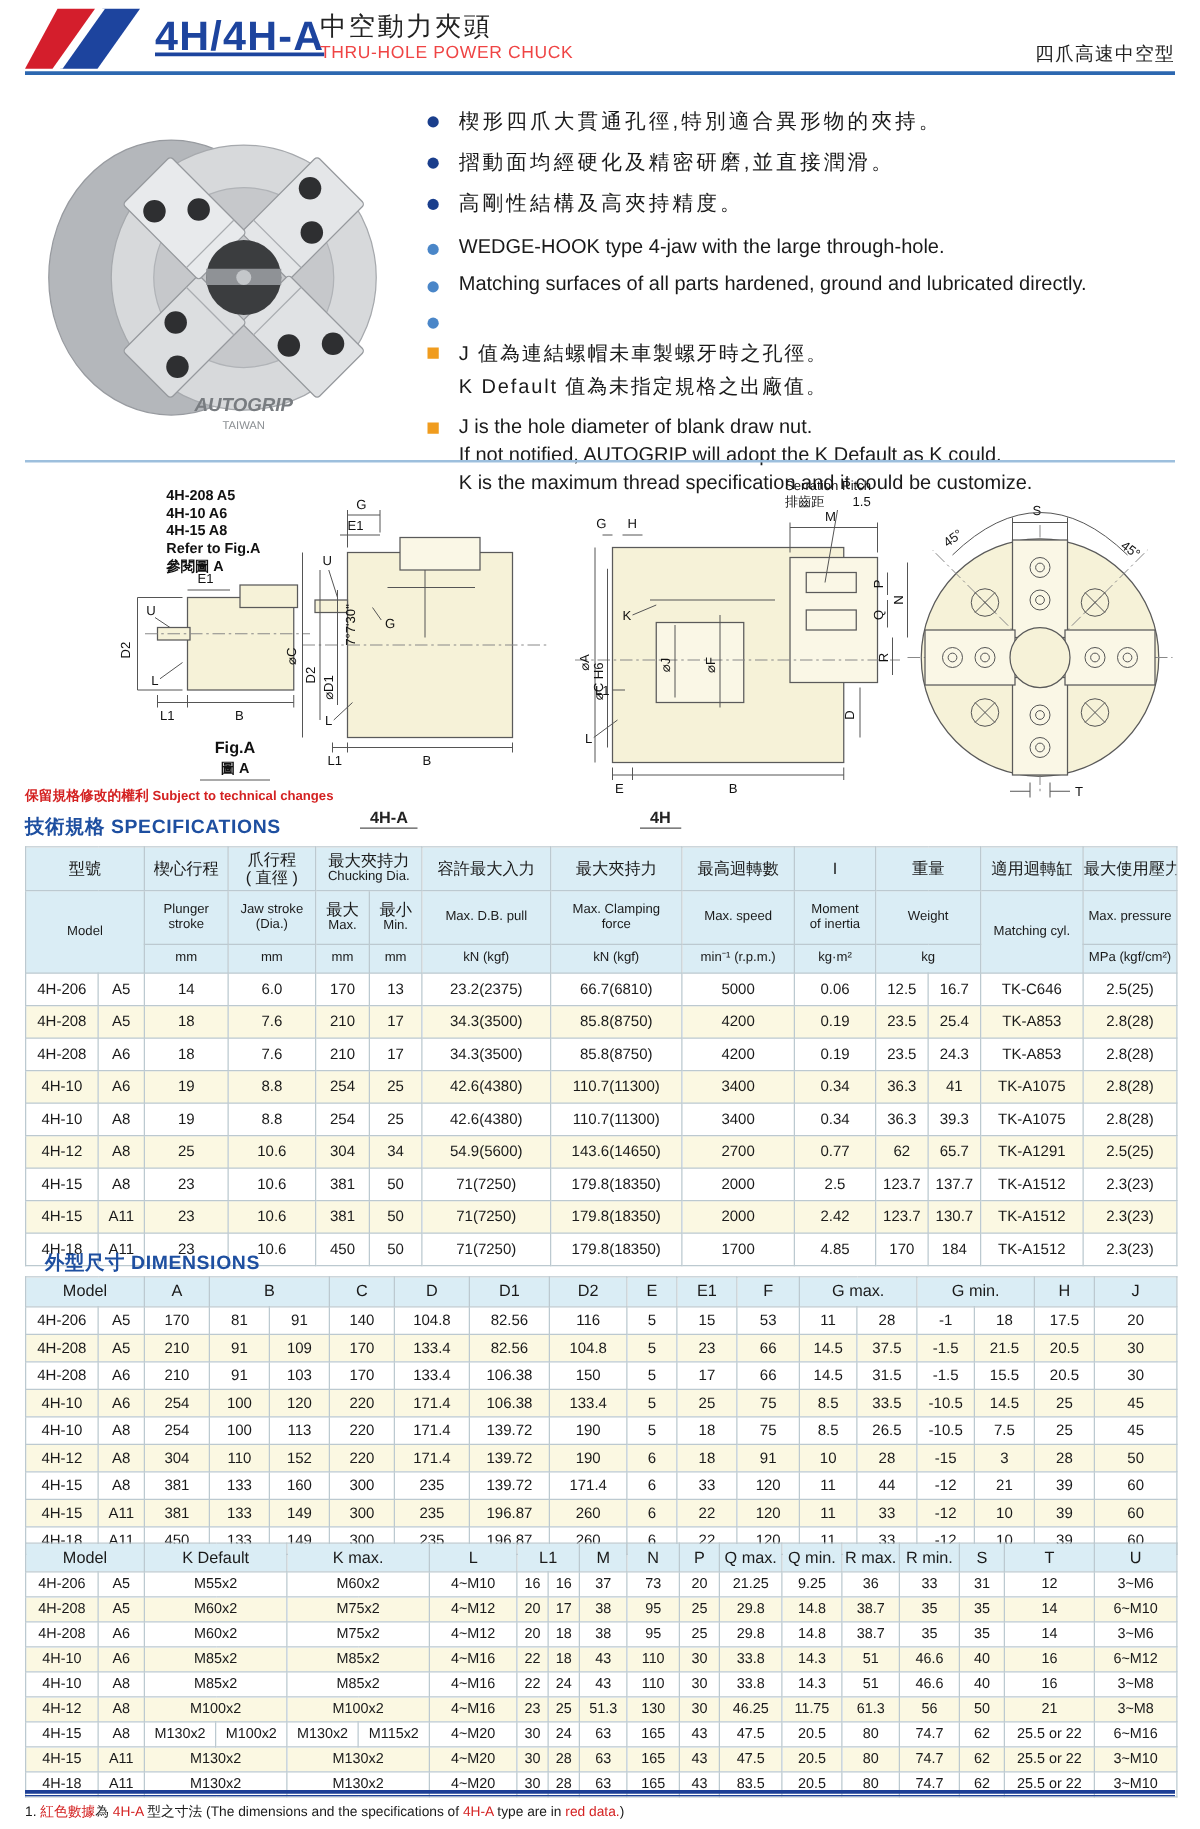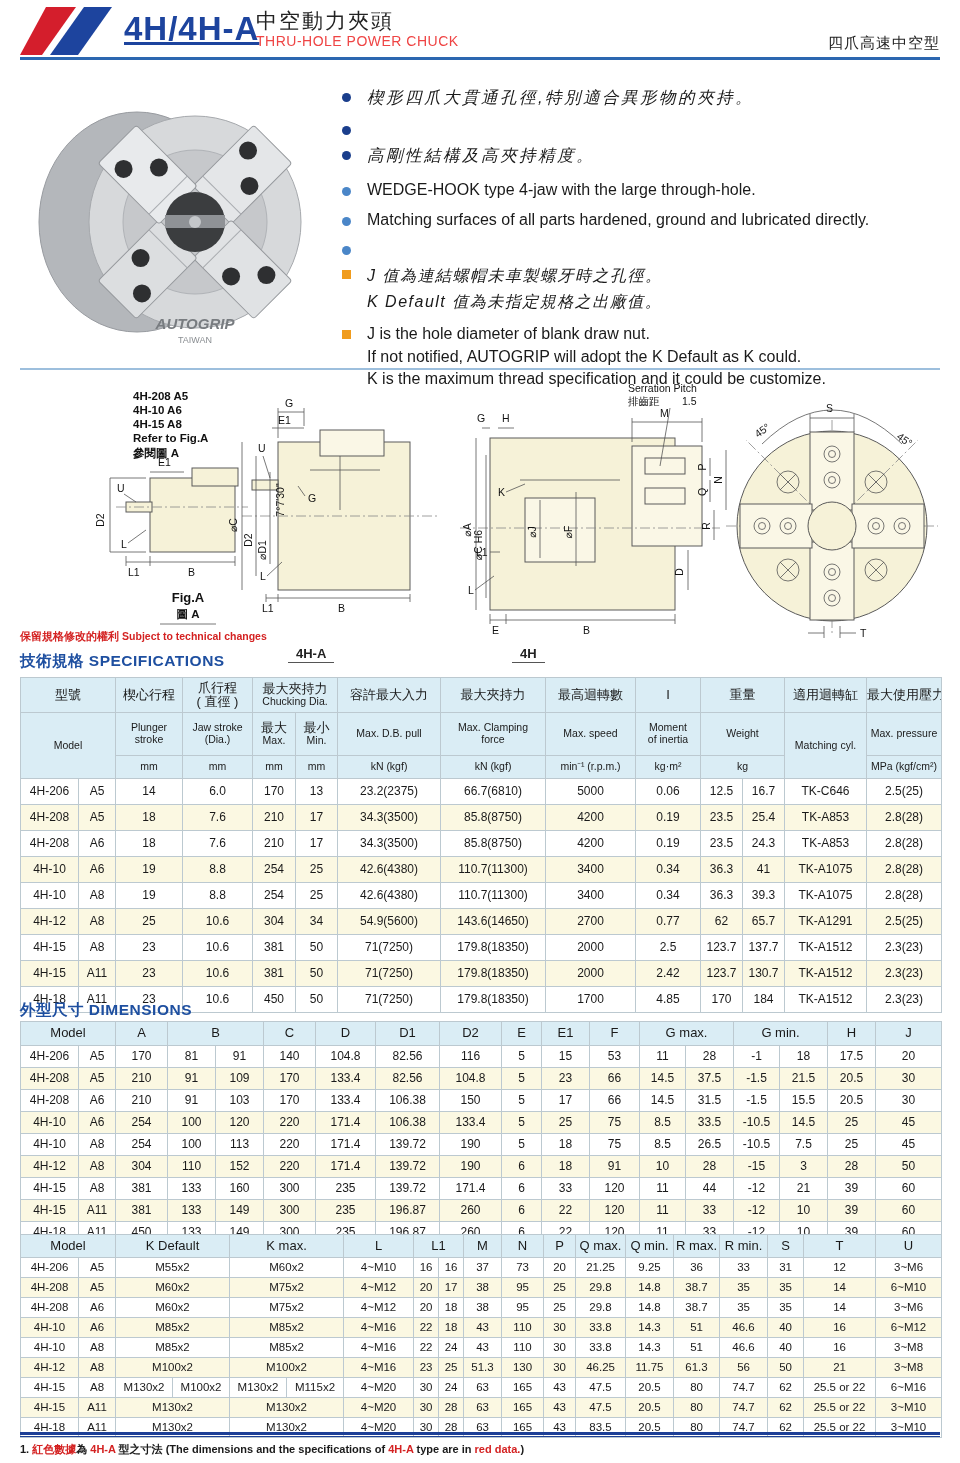--- a/index.html
+++ b/index.html
@@ -15,21 +15,21 @@
   .blue-rule{background:#2c67b0;height:3px;}
   .lightblue-rule{background:#9dbfdd;height:2px;}
 
   
   .feat{list-style:none;margin:0;padding:0;}
   .feat li{display:flex;align-items:flex-start;margin-bottom:9px;}
   .marker{flex:0 0 9px;width:9px;height:9px;border-radius:50%;margin:7px 16px 0 2px;}
   .mk-dark{background:#1a3e8c;}
   .mk-blue{background:#4a86c8;}
   .mk-sq{background:#f09c1e;border-radius:0;margin-top:6px;}
-  .zh-feat{font-size:16.5px;letter-spacing:2.5px;line-height:1.45;font-style:italic;}
+  .zh-feat{font-size:16.5px;letter-spacing:2.5px;line-height:1.45;}
   .en-feat{font-size:16px;line-height:1.3;}
   .note-lines div{margin-bottom:2px;}
 
   
   .subject-note{font-size:11px;color:#d42222;font-weight:bold;}
   .sec-title{color:#1e4fa0;font-size:15.5px;font-weight:bold;letter-spacing:0.5px;}
   .dcap{font-weight:bold;font-size:13px;color:#222;border-bottom:1.5px solid #555;text-align:center;padding:0 8px 1px 8px;}
   .sb{fill:#f6f2d8;stroke:#5a5a5a;stroke-width:1;}
   .sb2{fill:#faf7e6;stroke:#5a5a5a;stroke-width:1;}
   .dl{stroke:#555;stroke-width:0.8;fill:none;}
@@ -110,20 +110,21 @@
   </svg>
 
   <div class="abs" style="left:340px;top:86px;width:612px;">
     <ul class="feat" id="feat-zh">
         <li>
           <span class="marker mk-dark"></span>
           <span class="zh-feat">楔形四爪大貫通孔徑,特別適合異形物的夾持。</span>
         </li>
         <li>
           <span class="marker mk-dark"></span>
+          <span class="zh-feat">摺動面均經硬化及精密研磨,並直接潤滑。</span>
         </li>
         <li>
           <span class="marker mk-dark"></span>
           <span class="zh-feat">高剛性結構及高夾持精度。</span>
         </li>
       </ul>
     <ul class="feat" style="margin-top:12px;" id="feat-en">
         <li>
           <span class="marker mk-blue"></span>
           <span class="en-feat">WEDGE-HOOK type 4-jaw with the large through-hole.</span>
@@ -623,21 +624,21 @@
             <td>4.85</td>
             <td>170</td>
             <td class="red">184</td>
             <td>TK-A1512</td>
             <td>2.3(23)</td>
           </tr>
         </tbody>
       </table>
     </div>
 
-  <div class="abs sec-title" style="left:20px;top:1000px;">
+  <div class="abs sec-title" style="left:36px;top:1000px;">
     <span>外型尺寸</span> <span>DIMENSIONS</span>
   </div>
   <div class="abs" style="left:20px;top:1021px;" id="dims-mount">
       <table class="tbl dims">
         <colgroup>
           <col style="width: 58px;">
           <col style="width: 37px;">
           <col style="width: 52px;">
           <col style="width: 48px;">
           <col style="width: 48px;">
@@ -1131,14 +1132,14 @@
             <td>62</td>
             <td>25.5 or 22</td>
             <td class="red">3~M10</td>
           </tr>
         </tbody>
       </table>
     </div>
 
   <div class="abs navy-rule" style="left:20px;top:1432px;width:920px;height:3px;"></div>
   <div class="abs navy-rule" style="left:20px;top:1436px;width:920px;height:1px;"></div>
-  <div class="abs footnote" style="left:20px;top:1442px;width:920px;font-weight:bold;" id="footnote"><span>1. </span><span class="red">紅色數據</span><span>為 </span><span class="red">4H-A</span><span> 型之寸法 (The dimensions and the specifications of </span><span class="red">4H-A</span><span> type are in </span><span class="red">red data.</span><span>)</span></div>
+  <div class="abs footnote" style="left:20px;top:1442px;width:920px;" id="footnote"><span>1. </span><span class="red">紅色數據</span><span>為 </span><span class="red">4H-A</span><span> 型之寸法 (The dimensions and the specifications of </span><span class="red">4H-A</span><span> type are in </span><span class="red">red data.</span><span>)</span></div>
 </div>
 
 </body></html>

